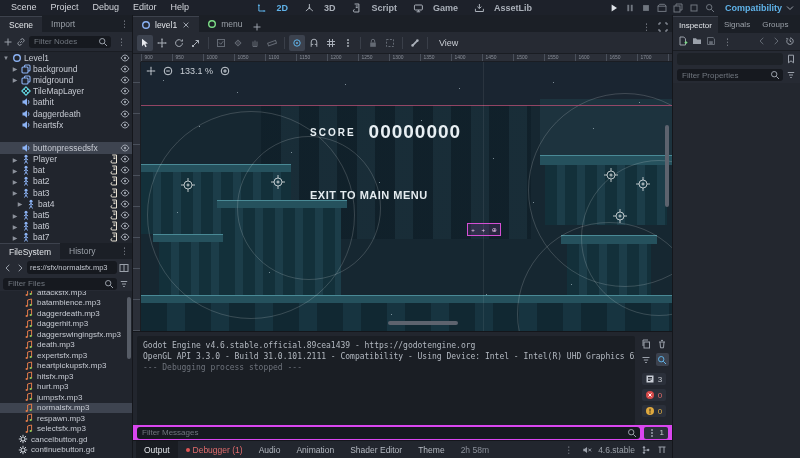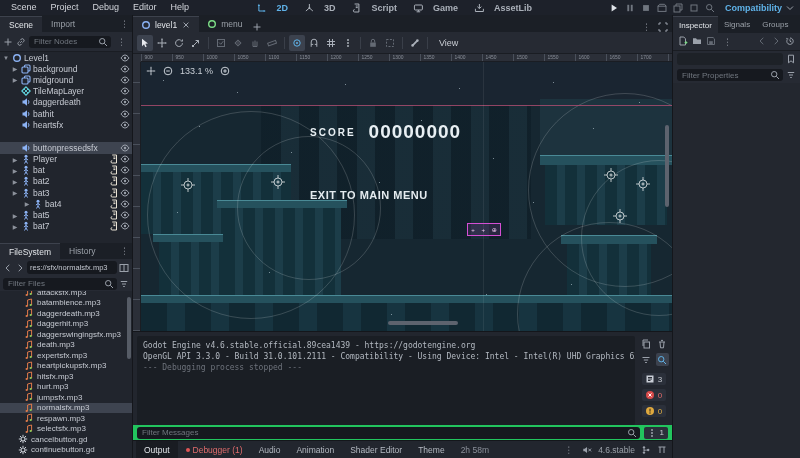--- a/index.html
+++ b/index.html
@@ -100,21 +100,21 @@
   #output-log{flex:1;background:#1a1e24;border-radius:2px;padding:4px 6px;font-family:"DejaVu Sans Mono",monospace;font-size:8px;line-height:11px;color:#b4bac2;overflow:hidden;white-space:nowrap;}
   .log-line.dim{color:#6d727b;}
   #output-side{width:32px;display:flex;flex-direction:column;align-items:center;gap:3px;padding-top:1px;}
   .side-row{display:flex;gap:3px;}
   .side-btn{width:13px;height:13px;border-radius:2px;display:flex;align-items:center;justify-content:center;}
   .side-btn.active{background:#3c424e;}
   .side-btn.active .ic{color:#5fb2e8;}
   .badge{display:flex;align-items:center;gap:3px;background:#2b303a;border-radius:2px;padding:1px 4px 1px 3px;font-size:8px;color:#c8ccd3;}
   .badge.error{color:#e06a6a;}
   .badge.warning{color:#dfae44;}
-  #filter-messages-row{height:15px;display:flex;align-items:center;gap:4px;padding:0 4px;background:#22c55e;}
+  #filter-messages-row{height:15px;display:flex;align-items:center;gap:4px;padding:0 4px;background:#d946ef;}
   
   #statusbar{height:18px;display:flex;align-items:center;background:#22262e;border-top:1px solid #14161b;padding:0 3px;font-size:8.5px;}
   .status-tab{padding:0 8px;height:18px;line-height:18px;color:#b4b9c1;display:flex;align-items:center;gap:3px;}
   .status-tab.active{background:#191c22;color:#e3e6ea;}
   .status-tab.error{color:#e06c6c;}
   .err-dot{width:4px;height:4px;border-radius:50%;background:#e05555;}
   #session-time{color:#8a8f99;padding:0 8px;}
   #status-right{margin-left:auto;display:flex;align-items:center;gap:6px;padding-right:2px;color:#8a8f99;}
   #version-label{color:#9aa0a8;}
 
@@ -356,39 +356,39 @@
         </span>
       </div>
       <div class="tree-row" style="padding-left: 11px;">
         <span class="expander"></span>
         <span class="ic">
           <svg viewBox="0 0 10 10">
             <path d="M1.5 3.6h1.7L6 1.3v7.4L3.2 6.4H1.5z" fill="#8cb3f5"></path>
             <path d="M7.2 3.2a2.6 2.6 0 0 1 0 3.6" fill="none" stroke="#8cb3f5"></path>
           </svg>
         </span>
-        <span class="lbl">daggerdeath</span>
+        <span class="lbl">bathit</span>
         <span class="rgt">
           <span class="ic">
             <svg viewBox="0 0 10 10">
               <path d="M1 5c1.3-2 2.7-3 4-3s2.7 1 4 3c-1.3 2-2.7 3-4 3S2.3 7 1 5z" fill="none" stroke="currentColor"></path>
               <circle cx="5" cy="5" r="1.2" fill="currentColor"></circle>
             </svg>
           </span>
         </span>
       </div>
       <div class="tree-row" style="padding-left: 11px;">
         <span class="expander"></span>
         <span class="ic">
           <svg viewBox="0 0 10 10">
             <path d="M1.5 3.6h1.7L6 1.3v7.4L3.2 6.4H1.5z" fill="#8cb3f5"></path>
             <path d="M7.2 3.2a2.6 2.6 0 0 1 0 3.6" fill="none" stroke="#8cb3f5"></path>
           </svg>
         </span>
-        <span class="lbl">bathit</span>
+        <span class="lbl">daggerdeath</span>
         <span class="rgt">
           <span class="ic">
             <svg viewBox="0 0 10 10">
               <path d="M1 5c1.3-2 2.7-3 4-3s2.7 1 4 3c-1.3 2-2.7 3-4 3S2.3 7 1 5z" fill="none" stroke="currentColor"></path>
               <circle cx="5" cy="5" r="1.2" fill="currentColor"></circle>
             </svg>
           </span>
         </span>
       </div>
       <div class="tree-row" style="padding-left: 11px;">
@@ -516,21 +516,21 @@
             </svg>
           </span>
           <span class="ic">
             <svg viewBox="0 0 10 10">
               <path d="M1 5c1.3-2 2.7-3 4-3s2.7 1 4 3c-1.3 2-2.7 3-4 3S2.3 7 1 5z" fill="none" stroke="currentColor"></path>
               <circle cx="5" cy="5" r="1.2" fill="currentColor"></circle>
             </svg>
           </span>
         </span>
       </div>
-      <div class="tree-row" style="padding-left: 23px;">
+      <div class="tree-row" style="padding-left: 16px;">
         <span class="expander">▶</span>
         <span class="ic">
           <svg viewBox="0 0 10 10">
             <circle cx="5" cy="2.2" r="1.5" fill="#8cb3f5"></circle>
             <path d="M5 3.8v3.1M5 4.5L2.9 6M5 4.5L7.1 6M5 6.9L3.5 9.5M5 6.9l1.5 2.6" stroke="#8cb3f5" fill="none"></path>
           </svg>
         </span>
         <span class="lbl">bat4</span>
         <span class="rgt">
           <span class="ic">
@@ -549,20 +549,44 @@
       </div>
       <div class="tree-row" style="padding-left: 11px;">
         <span class="expander">▶</span>
         <span class="ic">
           <svg viewBox="0 0 10 10">
             <circle cx="5" cy="2.2" r="1.5" fill="#8cb3f5"></circle>
             <path d="M5 3.8v3.1M5 4.5L2.9 6M5 4.5L7.1 6M5 6.9L3.5 9.5M5 6.9l1.5 2.6" stroke="#8cb3f5" fill="none"></path>
           </svg>
         </span>
         <span class="lbl">bat5</span>
+        <span class="rgt">
+          <span class="ic">
+            <svg viewBox="0 0 10 10">
+              <path d="M3.2 1h4.3v8H3.2a1.2 1.2 0 0 1 0-2.4" fill="none" stroke="#e8e2d4"></path>
+              <path d="M4.4 3h2M4.4 4.6h2" stroke="#e8e2d4"></path>
+            </svg>
+          </span>
+          <span class="ic">
+            <svg viewBox="0 0 10 10">
+              <path d="M1 5c1.3-2 2.7-3 4-3s2.7 1 4 3c-1.3 2-2.7 3-4 3S2.3 7 1 5z" fill="none" stroke="currentColor"></path>
+              <circle cx="5" cy="5" r="1.2" fill="currentColor"></circle>
+            </svg>
+          </span>
+        </span>
+      </div>
+      <div class="tree-row" style="padding-left: 11px;">
+        <span class="expander">▶</span>
+        <span class="ic">
+          <svg viewBox="0 0 10 10">
+            <circle cx="5" cy="2.2" r="1.5" fill="#8cb3f5"></circle>
+            <path d="M5 3.8v3.1M5 4.5L2.9 6M5 4.5L7.1 6M5 6.9L3.5 9.5M5 6.9l1.5 2.6" stroke="#8cb3f5" fill="none"></path>
+          </svg>
+        </span>
+        <span class="lbl">bat6</span>
         <span class="rgt">
           <span class="ic">
             <svg viewBox="0 0 10 10">
               <path d="M3.2 1h4.3v8H3.2a1.2 1.2 0 0 1 0-2.4" fill="none" stroke="#e8e2d4"></path>
               <path d="M4.4 3h2M4.4 4.6h2" stroke="#e8e2d4"></path>
             </svg>
           </span>
           <span class="ic">
             <svg viewBox="0 0 10 10">
               <path d="M1 5c1.3-2 2.7-3 4-3s2.7 1 4 3c-1.3 2-2.7 3-4 3S2.3 7 1 5z" fill="none" stroke="currentColor"></path>

